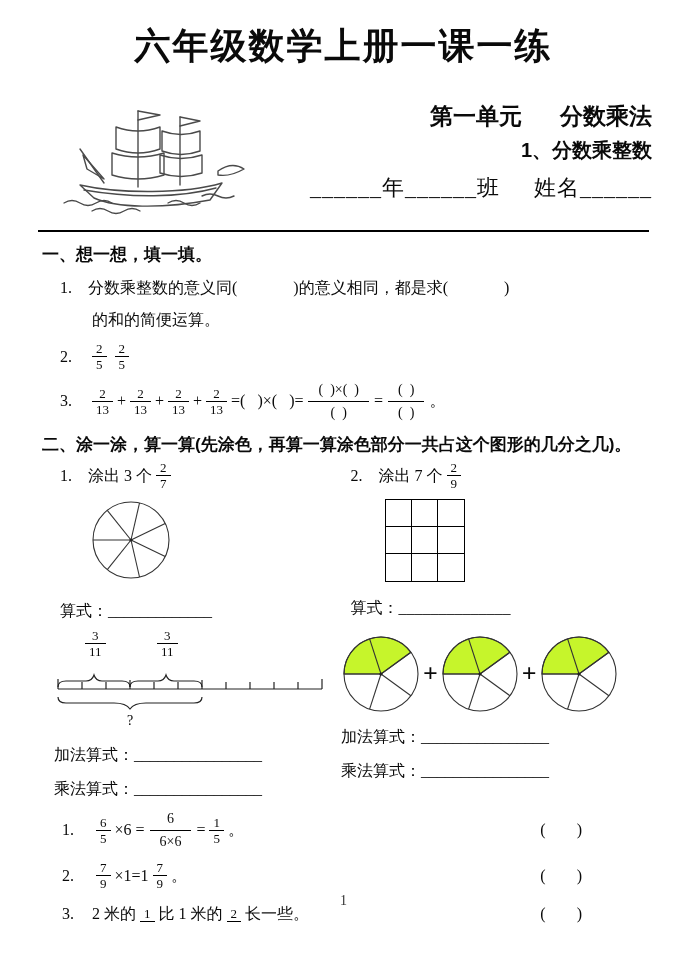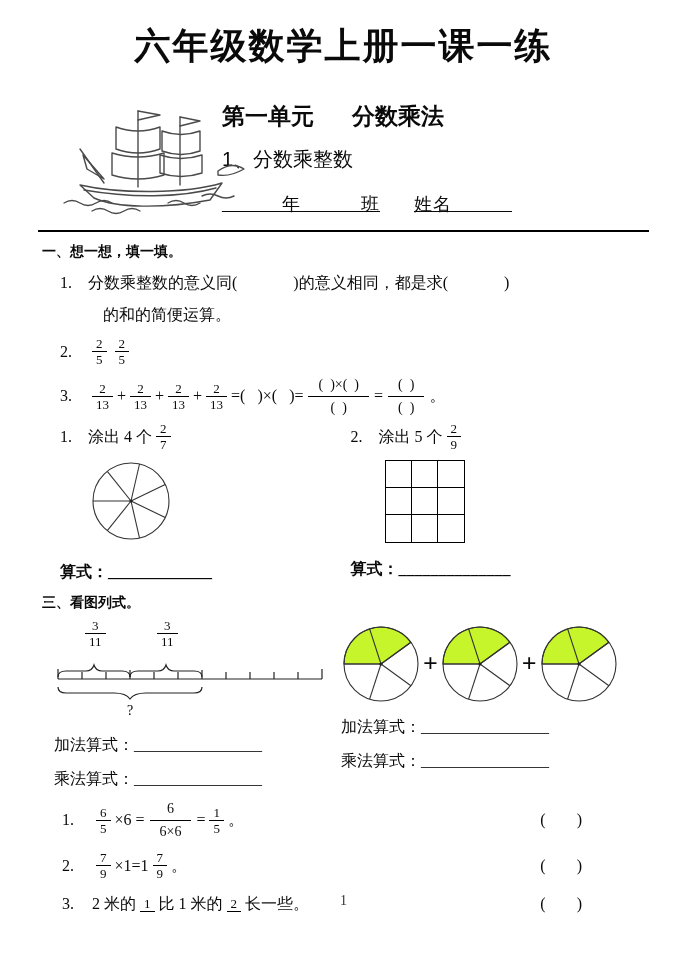--- a/index.html
+++ b/index.html
@@ -6,55 +6,55 @@
   .page{
     position:relative;width:687px;height:971px;background:#ffffff;color:#0a0a0a;
     font-family:"Liberation Serif", serif;font-size:16px;overflow:hidden;
   }
   .title{
     margin-top:22px;text-align:center;font-family:"Liberation Sans", sans-serif;
     font-weight:bold;font-size:36px;letter-spacing:2px;
   }
   .header{position:relative;height:120px;margin-top:30px;}
   .ship{position:absolute;left:50px;top:-2px;width:208px;height:120px;}
-  .hgroup{margin-left:222px;width:430px;text-align:left;}
+  .hgroup{margin-left:222px;width:430px;text-align:right;}
   .unit-line{font-family:"Liberation Sans", sans-serif;font-weight:bold;font-size:23px;}
   .unit-line .gap{display:inline-block;width:38px;}
-  .lesson-line{font-family:"Liberation Sans", sans-serif;font-weight:normal;font-size:20px;margin-top:14px;}
-  .name-line{font-size:18px;margin-top:19px;letter-spacing:1px;text-decoration:underline;}
+  .lesson-line{font-family:"Liberation Sans", sans-serif;font-weight:bold;font-size:20px;margin-top:5px;}
+  .name-line{font-size:22px;margin-top:9px;letter-spacing:1px;}
   .name-line .nm-gap{display:inline-block;width:34px;}
   .rule{border:none;border-top:2px solid #000;margin:9px 38px 0 38px;}
   .main{padding:0 42px;}
-  .sec-heading{font-family:"Liberation Sans", sans-serif;font-weight:bold;font-size:14px;margin-top:11px;}
+  .sec-heading{font-family:"Liberation Sans", sans-serif;font-weight:bold;font-size:17px;margin-top:11px;}
   .item{display:flex;align-items:center;margin-left:18px;margin-top:8px;line-height:26px;}
   .item .no{flex:none;width:28px;}
   .item-block{margin-left:18px;margin-top:9px;line-height:26px;}
   .item-block .row1{display:flex;}
   .item-block .row1 .no{flex:none;width:28px;}
-  .item-block .row2{margin-left:43px;margin-top:6px;}
+  .item-block .row2{margin-left:32px;margin-top:6px;}
   .frac{display:inline-block;text-align:center;vertical-align:middle;
         font-size:13px;line-height:15px;margin:0 4px;}
   .frac .num{display:block;padding:0 4px;border-bottom:1px solid #000;}
   .frac .den{display:block;padding:0 4px;}
   .bfrac{display:inline-block;text-align:center;vertical-align:middle;
          font-size:14px;line-height:18px;margin:0 5px;}
   .bfrac .num{display:block;padding:1px 10px 2px;border-bottom:1px solid #000;}
   .bfrac .den{display:block;padding:2px 10px 0;}
   .cols{display:flex;margin-top:4px;}
   .col-l{width:288px;margin-left:18px;}
   .col-r{width:300px;margin-left:8px;}
   .caption{display:flex;align-items:center;line-height:30px;}
   .caption .no{flex:none;width:28px;}
   .fig-circle7{margin:8px 0 0 30px;}
   .fig-grid{margin:8px 0 0 34px;width:78px;border:1px solid #000;
             display:grid;grid-template-columns:repeat(3,26px);grid-auto-rows:27px;}
   .fig-grid > div{border-right:1px solid #000;border-bottom:1px solid #000;}
   .fig-grid > div:nth-child(3n){border-right:none;}
   .fig-grid > div:nth-child(n+7){border-bottom:none;}
-  .eq-line{margin-top:16px;font-size:16px;font-weight:bold;}
+  .eq-line{margin-top:16px;font-size:16px;}
   .eq-line .blank{letter-spacing:0;}
   .s3cols{display:flex;margin-top:2px;}
   .s3l{width:300px;margin-left:12px;}
   .s3r{width:320px;margin-left:2px;}
   .nl-wrap{position:relative;width:272px;height:104px;margin-top:4px;}
   .nl-frac1{position:absolute;left:27px;top:0;}
   .nl-frac2{position:absolute;left:99px;top:0;}
   .nl-svg{position:absolute;left:0;top:33px;}
   .circles-row{display:flex;align-items:center;margin-top:10px;}
   .plus-sign{font-size:26px;font-weight:bold;margin:0 2px;line-height:80px;}
@@ -159,26 +159,27 @@
           <span class="den">(&nbsp;&nbsp;)</span>
         </span>
       <span>=</span>
       <span class="bfrac">
           <span class="num">(&nbsp;&nbsp;)</span>
           <span class="den">(&nbsp;&nbsp;)</span>
         </span>
       <span>。</span>
     </div>
 
+    <div class="sec-heading">二、涂一涂，算一算(先涂色，再算一算涂色部分一共占这个图形的几分之几)。</div>
 
     <div class="cols">
       <div class="col-l">
         <div class="caption">
           <span class="no">1.</span>
-          <span>涂出 4 个</span>
+          <span>涂出 3 个</span>
           <span class="frac">
               <span class="num">2</span>
               <span class="den">7</span>
             </span>
         </div>
         <svg class="fig-circle7" width="82" height="82" viewBox="0 0 82 82">
           <g stroke="#333" fill="none" stroke-width="1.1">
             <circle cx="41" cy="41" r="38"></circle>
             <path d="M41,41 L3,41"></path>
             <path d="M41,41 L17.3,11.3"></path>
@@ -190,21 +191,21 @@
           </g>
           <circle cx="41" cy="41" r="1.6" fill="#222"></circle>
         </svg>
         <div class="eq-line">
           <span>算式：</span><span class="blank">_____________</span>
         </div>
       </div>
       <div class="col-r">
         <div class="caption">
           <span class="no">2.</span>
-          <span>涂出 5 个</span>
+          <span>涂出 7 个</span>
           <span class="frac">
               <span class="num">2</span>
               <span class="den">9</span>
             </span>
         </div>
         <div class="fig-grid">
           <div></div>
             <div></div>
             <div></div>
           <div></div>
@@ -213,21 +214,20 @@
           <div></div>
             <div></div>
             <div></div>
         </div>
         <div class="eq-line">
           <span>算式：</span><span class="blank">______________</span>
         </div>
       </div>
     </div>
 
-    <div class="sec-heading">三、看图列式。</div>
 
     <div class="s3cols">
       <div class="s3l">
         <div class="nl-wrap">
           <span class="frac nl-frac1">
               <span class="num">3</span>
               <span class="den">11</span>
             </span>
           <span class="frac nl-frac2">
               <span class="num">3</span>

